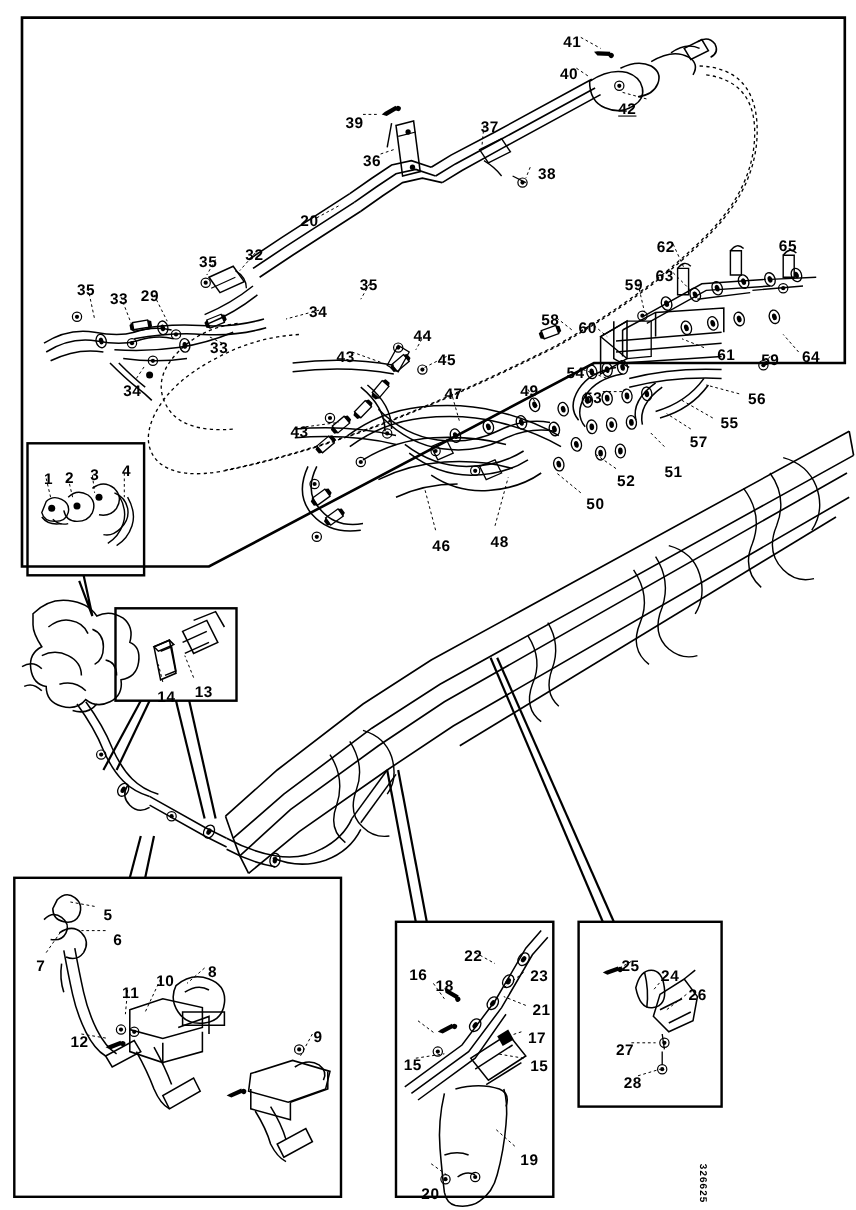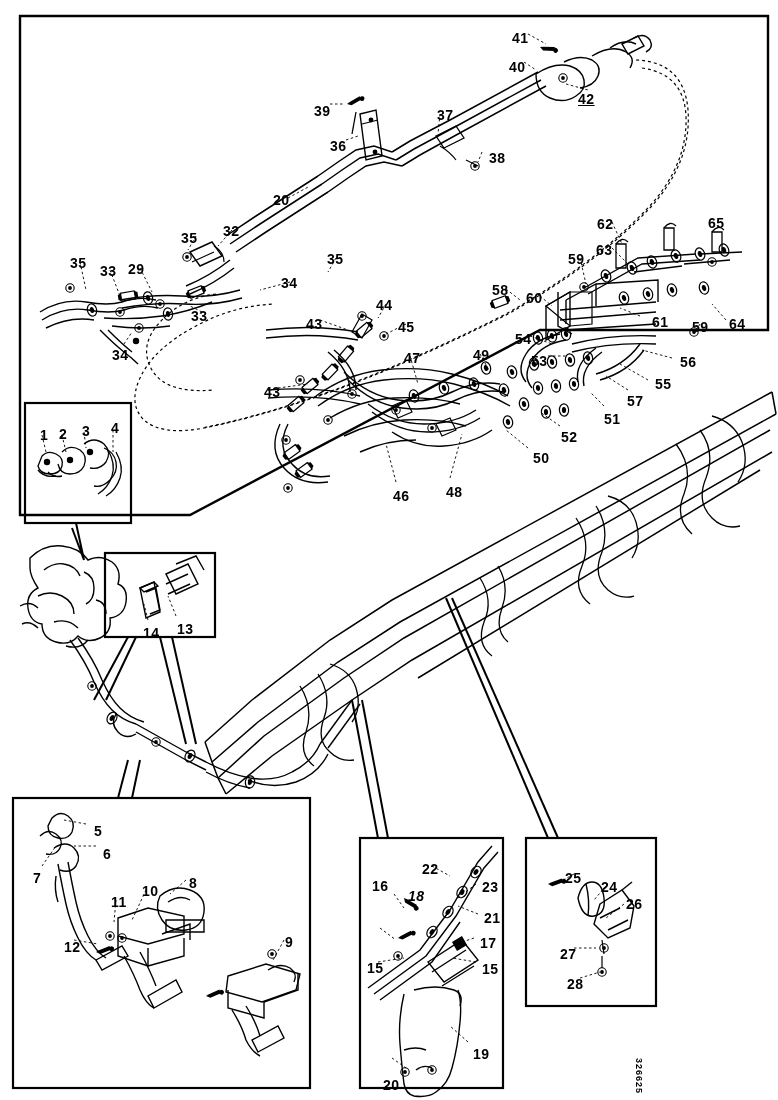--- a/index.html
+++ b/index.html
@@ -509,21 +509,21 @@
     <use href="#nut" x="602" y="972"></use>
     <path d="M602,940 l2,14" stroke="#000" stroke-width="1.2" fill="none"></path>
     <path d="M602,956 l0,12" stroke="#000" stroke-width="1.2" fill="none"></path>
   </g>
 
 </svg>
 
 <div id="callout-layer">
       <div class="cal" style="left: 512px; top: 31px;">41</div>
       <div class="cal" style="left: 509px; top: 60px;">40</div>
-      <div class="cal" style="left: 578px; top: 92px; text-decoration: underline;">42</div>
+      <div class="cal" style="left: 562px; top: 92px; text-decoration: underline;">42</div>
       <div class="cal" style="left: 314px; top: 104px;">39</div>
       <div class="cal" style="left: 437px; top: 108px;">37</div>
       <div class="cal" style="left: 330px; top: 139px;">36</div>
       <div class="cal" style="left: 489px; top: 151px;">38</div>
       <div class="cal" style="left: 273px; top: 193px;">20</div>
       <div class="cal" style="left: 181px; top: 231px;">35</div>
       <div class="cal" style="left: 223px; top: 224px;">32</div>
       <div class="cal" style="left: 597px; top: 217px;">62</div>
       <div class="cal" style="left: 708px; top: 216px;">65</div>
       <div class="cal" style="left: 596px; top: 243px;">63</div>
@@ -544,42 +544,42 @@
       <div class="cal" style="left: 306px; top: 317px;">43</div>
       <div class="cal" style="left: 515px; top: 332px;">54</div>
       <div class="cal" style="left: 112px; top: 348px;">34</div>
       <div class="cal" style="left: 531px; top: 354px;">53</div>
       <div class="cal" style="left: 680px; top: 355px;">56</div>
       <div class="cal" style="left: 404px; top: 351px;">47</div>
       <div class="cal" style="left: 473px; top: 348px;">49</div>
       <div class="cal" style="left: 655px; top: 377px;">55</div>
       <div class="cal" style="left: 264px; top: 385px;">43</div>
       <div class="cal" style="left: 627px; top: 394px;">57</div>
-      <div class="cal" style="left: 604px; top: 412px; text-align: center;">51</div>
+      <div class="cal" style="left: 604px; top: 422px; text-align: center;">51</div>
       <div class="cal" style="left: 40px; top: 428px;">1</div>
       <div class="cal" style="left: 59px; top: 427px;">2</div>
       <div class="cal" style="left: 82px; top: 424px;">3</div>
       <div class="cal" style="left: 111px; top: 421px;">4</div>
       <div class="cal" style="left: 561px; top: 430px;">52</div>
       <div class="cal" style="left: 533px; top: 451px;">50</div>
       <div class="cal" style="left: 393px; top: 489px;">46</div>
       <div class="cal" style="left: 446px; top: 485px;">48</div>
       <div class="cal" style="left: 143px; top: 626px;">14</div>
       <div class="cal" style="left: 177px; top: 622px;">13</div>
       <div class="cal" style="left: 94px; top: 824px;">5</div>
       <div class="cal" style="left: 103px; top: 847px;">6</div>
       <div class="cal" style="left: 33px; top: 871px;">7</div>
       <div class="cal" style="left: 111px; top: 895px;">11</div>
       <div class="cal" style="left: 142px; top: 884px;">10</div>
       <div class="cal" style="left: 189px; top: 876px;">8</div>
       <div class="cal" style="left: 64px; top: 940px;">12</div>
       <div class="cal" style="left: 285px; top: 935px;">9</div>
       <div class="cal" style="left: 422px; top: 862px;">22</div>
       <div class="cal" style="left: 482px; top: 880px; text-align: right;">23</div>
-      <div class="cal" style="left: 408px; top: 889px; font-style: italic;">18</div>
+      <div class="cal" style="left: 396px; top: 889px;">18</div>
       <div class="cal" style="left: 484px; top: 911px;">21</div>
       <div class="cal" style="left: 372px; top: 879px;">16</div>
       <div class="cal" style="left: 480px; top: 936px;">17</div>
       <div class="cal" style="left: 367px; top: 961px;">15</div>
       <div class="cal" style="left: 482px; top: 962px;">15</div>
       <div class="cal" style="left: 473px; top: 1047px;">19</div>
       <div class="cal" style="left: 383px; top: 1078px;">20</div>
       <div class="cal" style="left: 565px; top: 871px;">25</div>
       <div class="cal" style="left: 601px; top: 880px;">24</div>
       <div class="cal" style="left: 626px; top: 897px;">26</div>

